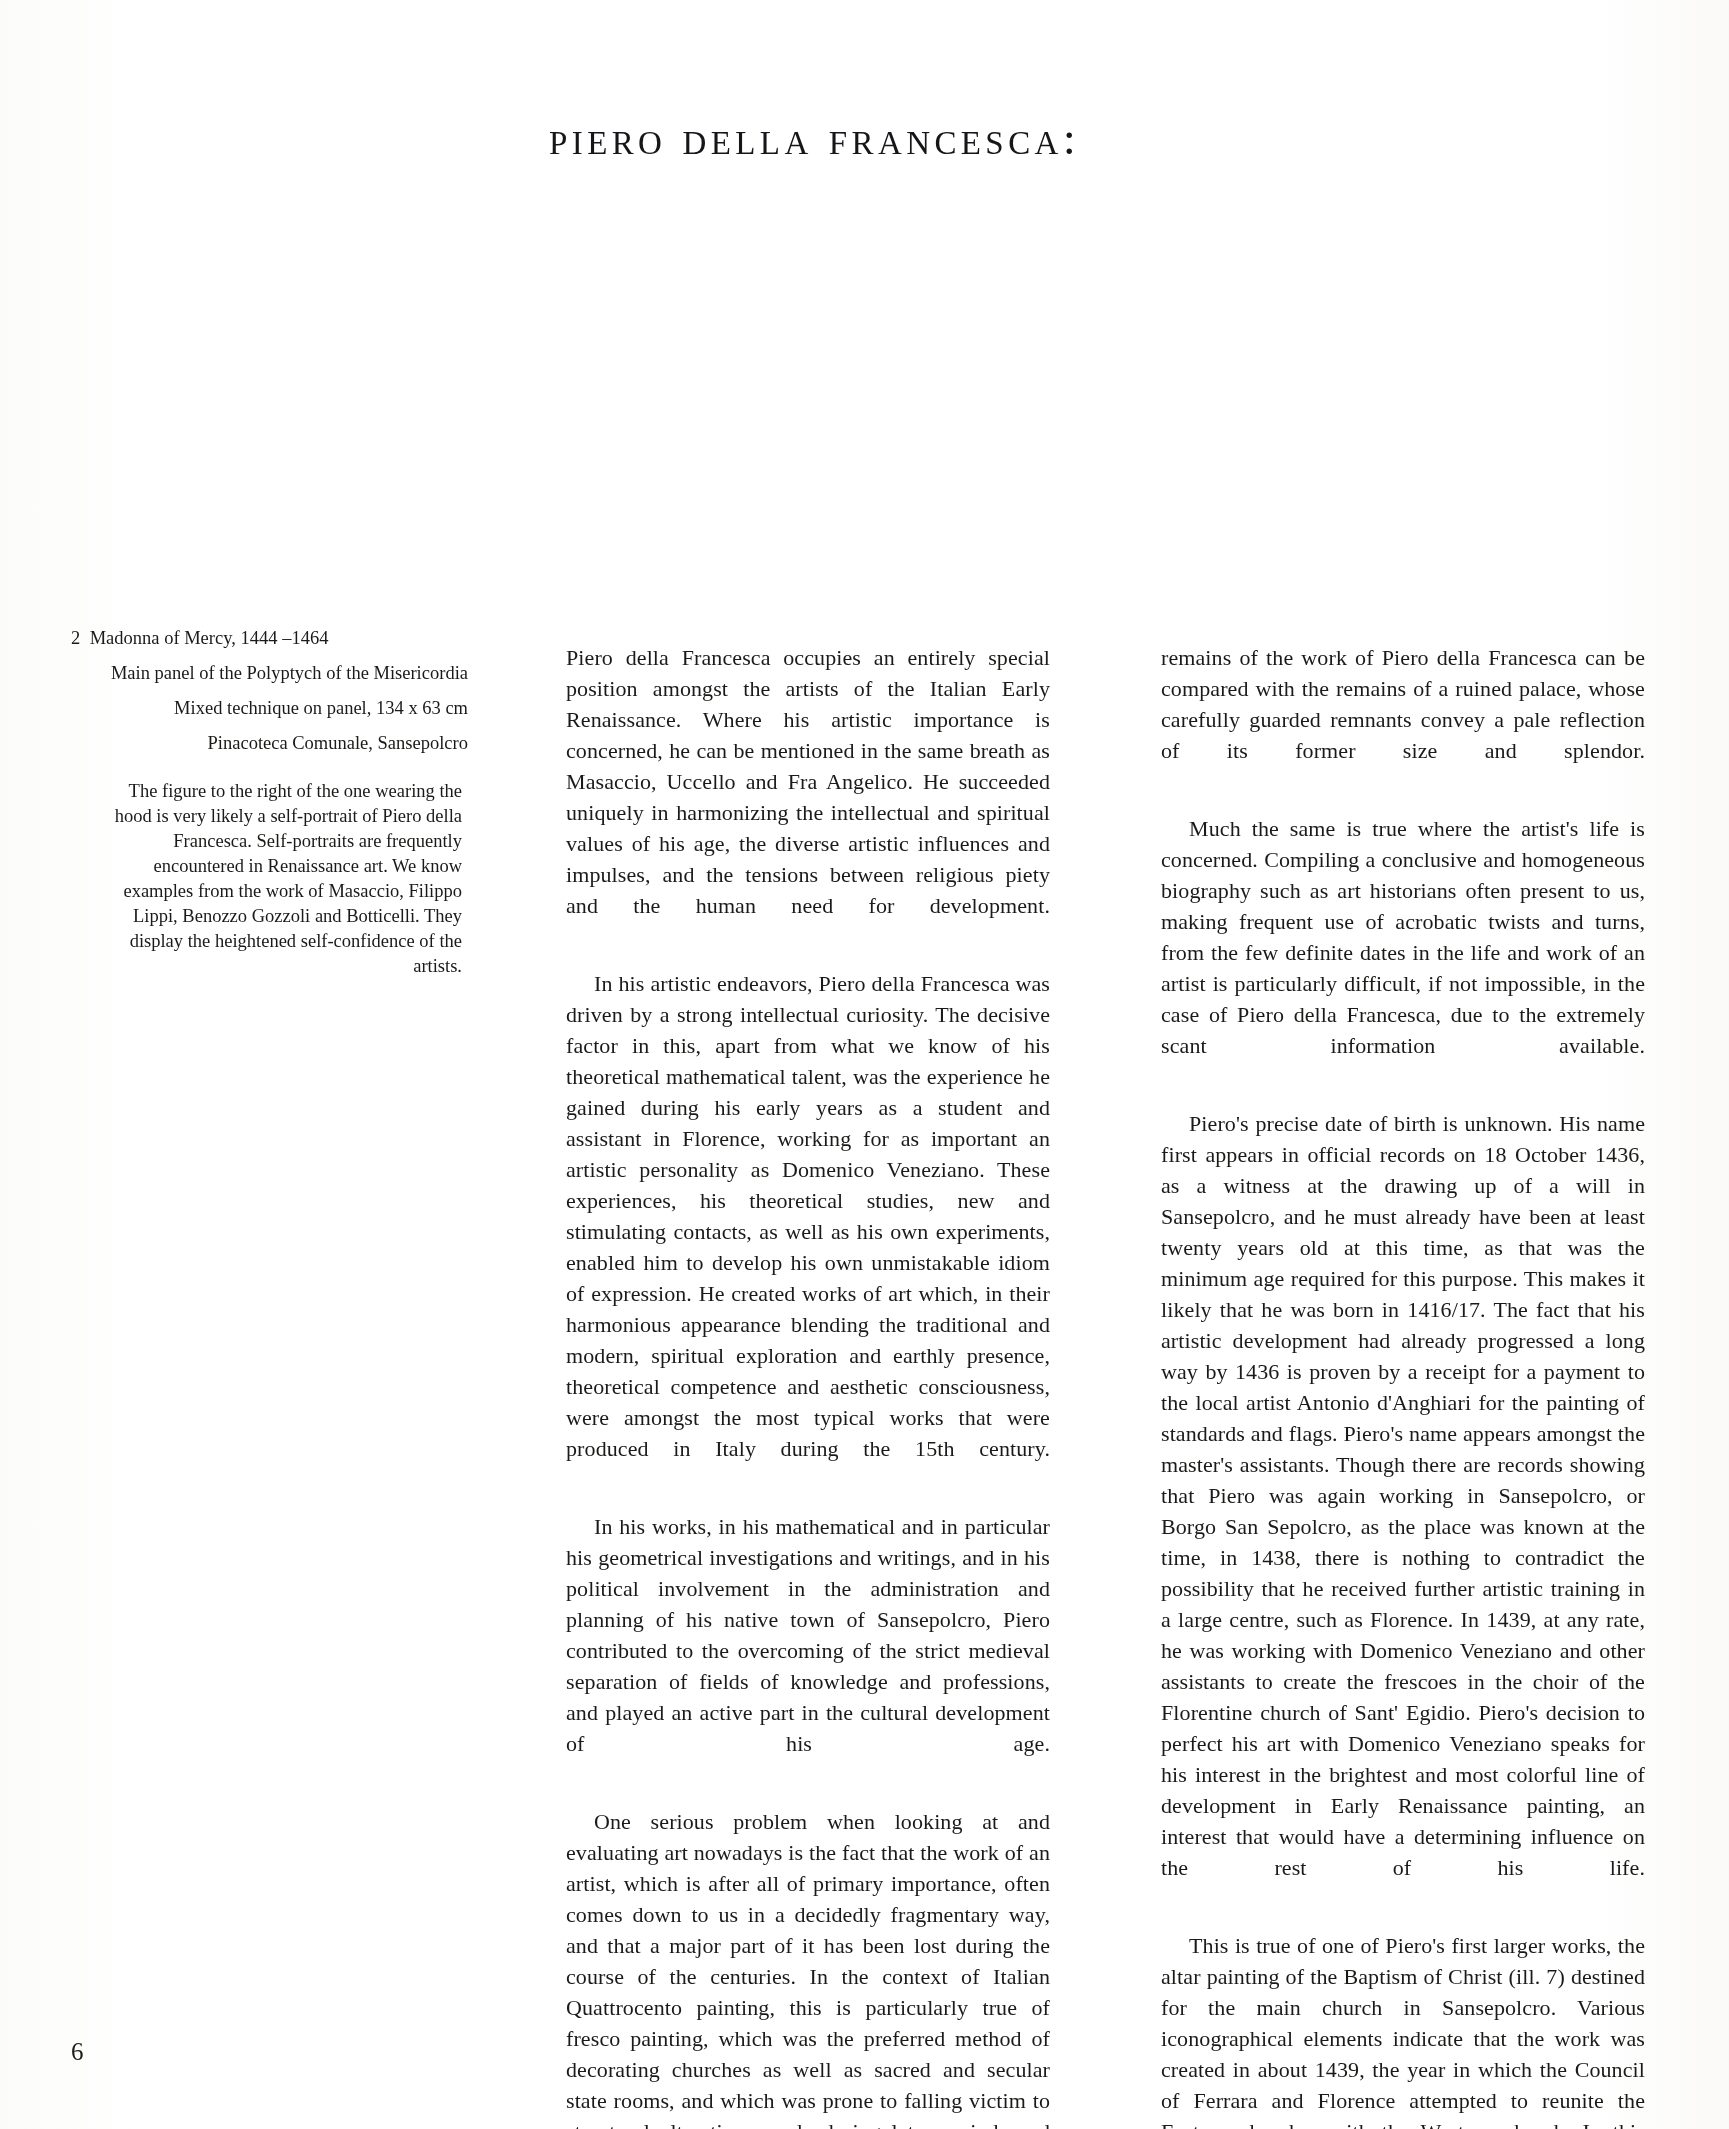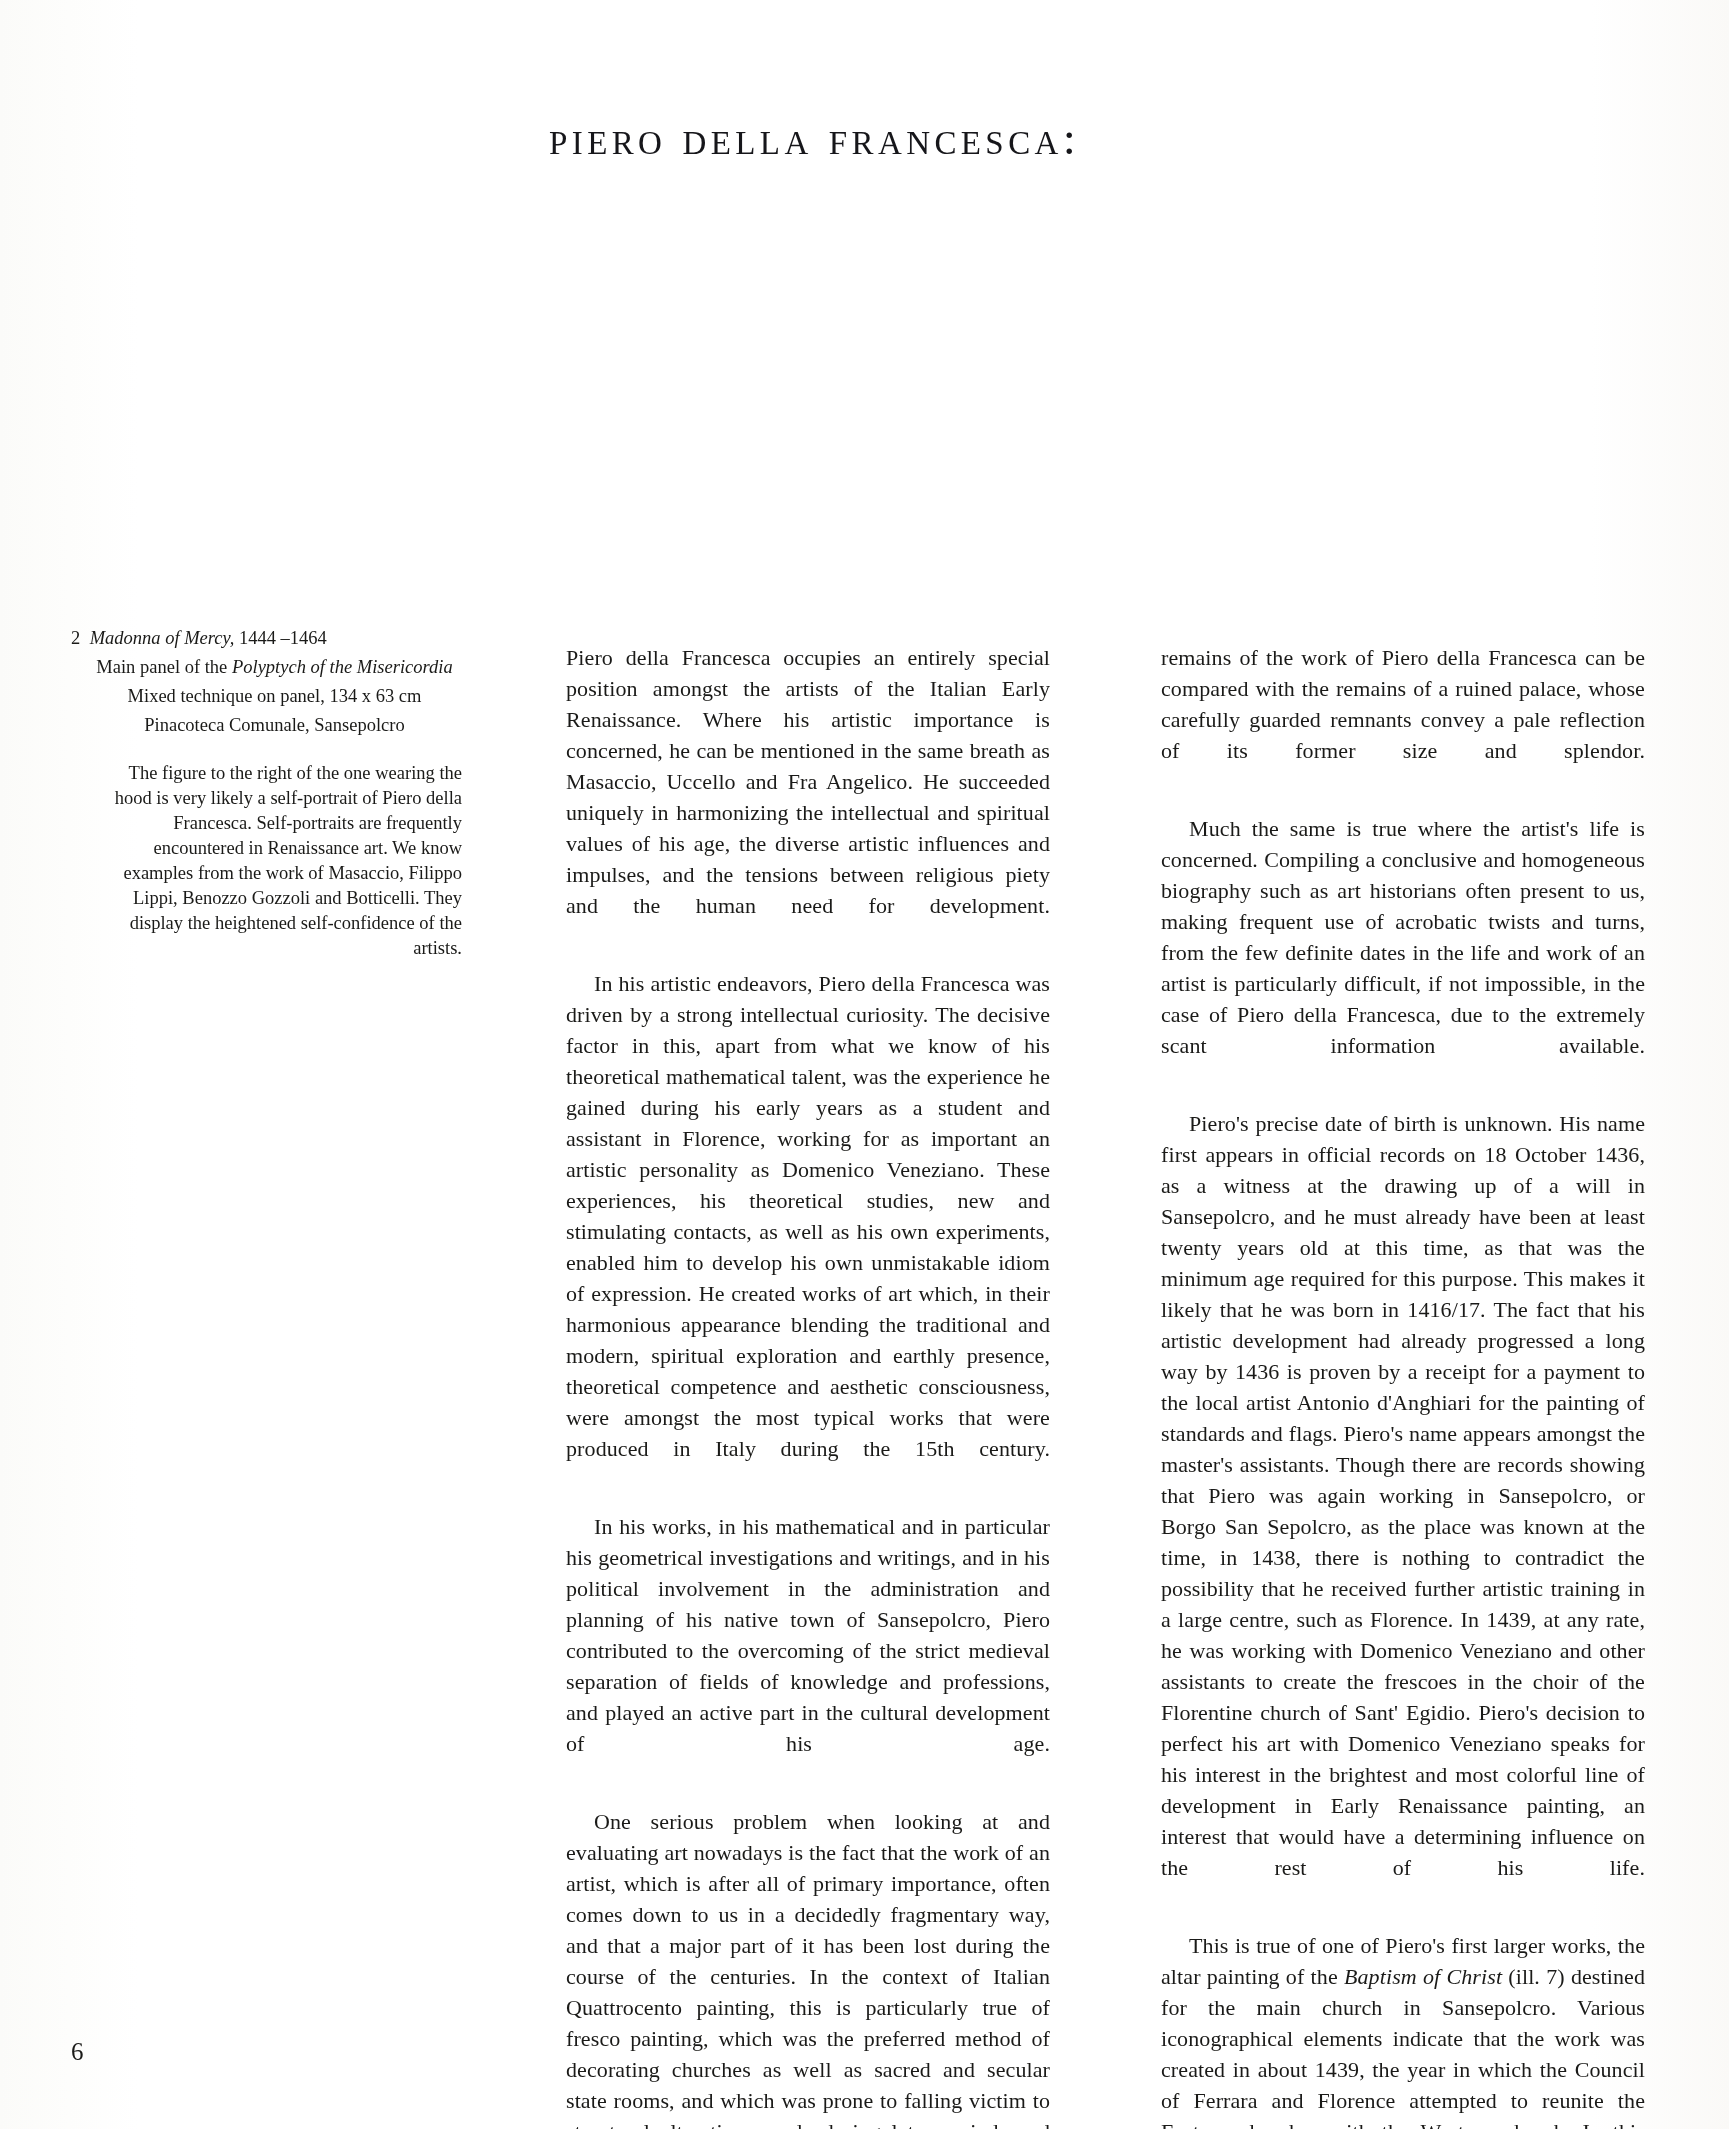--- a/index.html
+++ b/index.html
@@ -70,28 +70,28 @@
     width: 407px;
     font-size: 18.5px;
     line-height: 25px;
   }
   .col-caption .cap-head {
     margin: 0 0 1.5px 0;
     text-align: left;
   }
   .col-caption .cap-head .num { margin-right: 9.4px; }
   .col-caption .cap-line {
-    text-align: center;
-    margin: 4px;
+    text-align: right;
+    margin: 10px;
   }
   .col-caption .cap-note {
     margin-top: 22.5px;
     text-align: right;
   }
-  .it { font-style: italic; }
+  .it { }
 
   
   .col-body {
     width: 516px;
     font-size: 22px;
     line-height: 31px;
     letter-spacing: 0.1px;
   }
   .col-mid   { left: 550px; }
   .col-right { left: 1145px; }

